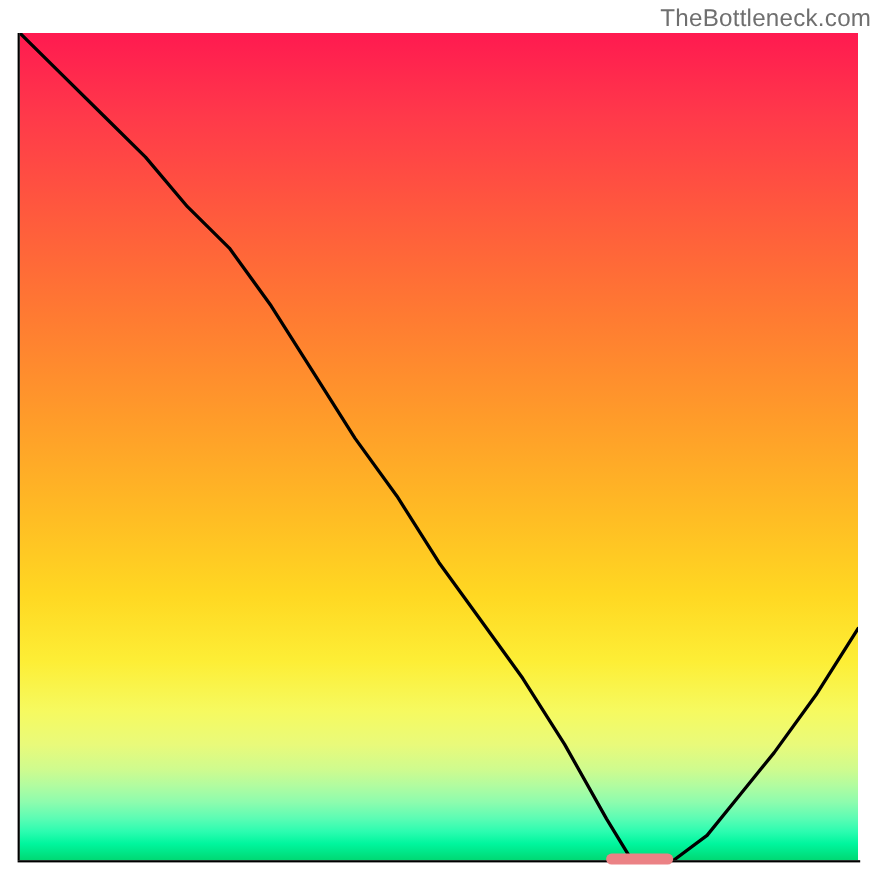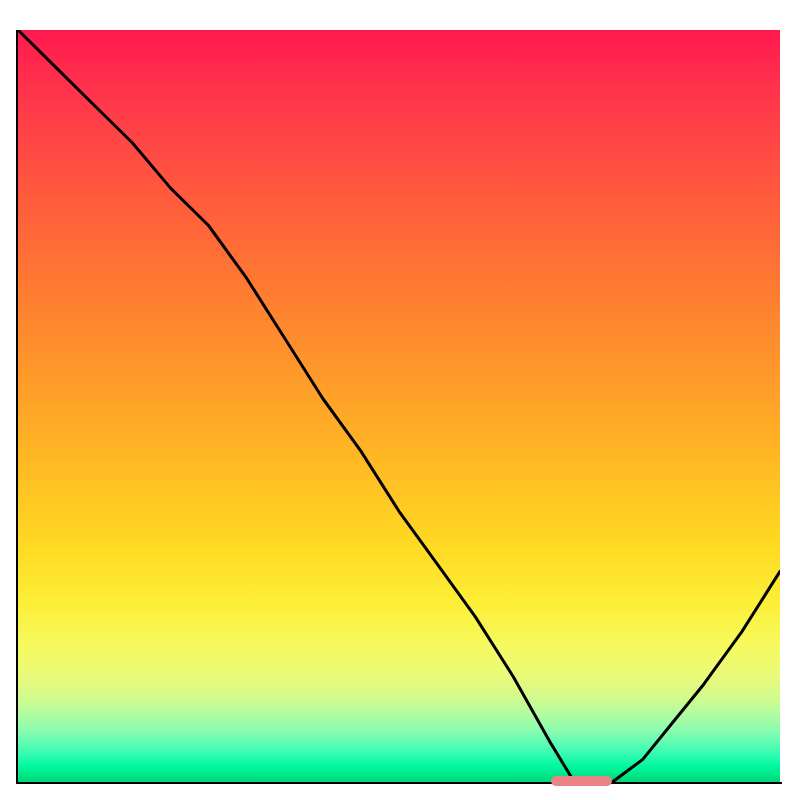--- a/index.html
+++ b/index.html
@@ -95,14 +95,15 @@
 
   <div class="axis-left"></div>
   <div class="axis-bottom"></div>
 
   <svg class="curve" viewBox="0 0 762 752" preserveAspectRatio="none">
     <path id="curve-path" d="M0.0 0.0 L38.1 37.6 L76.2 75.2 L114.3 112.8 L152.4 157.9 L190.5 195.5 L228.6 248.2 L266.7 308.3 L304.8 368.5 L342.9 421.1 L381.0 481.3 L419.1 533.9 L457.2 586.6 L495.3 646.7 L533.4 714.4 L556.3 752.0 L594.4 752.0 L624.8 729.4 L655.3 691.8 L685.8 654.2 L723.9 601.6 L762.0 541.4" stroke="#000000" stroke-width="3" fill="none" stroke-linejoin="round" stroke-linecap="round"></path>
   </svg>
 
   <div class="marker" id="opt-marker" style="left: 551.4px; width: 60.96px; top: 781px; background: rgb(235, 130, 133);"></div>
 
+  <div class="watermark">TheBottleneck.com</div>
 
 </div>
 
 </body></html>

